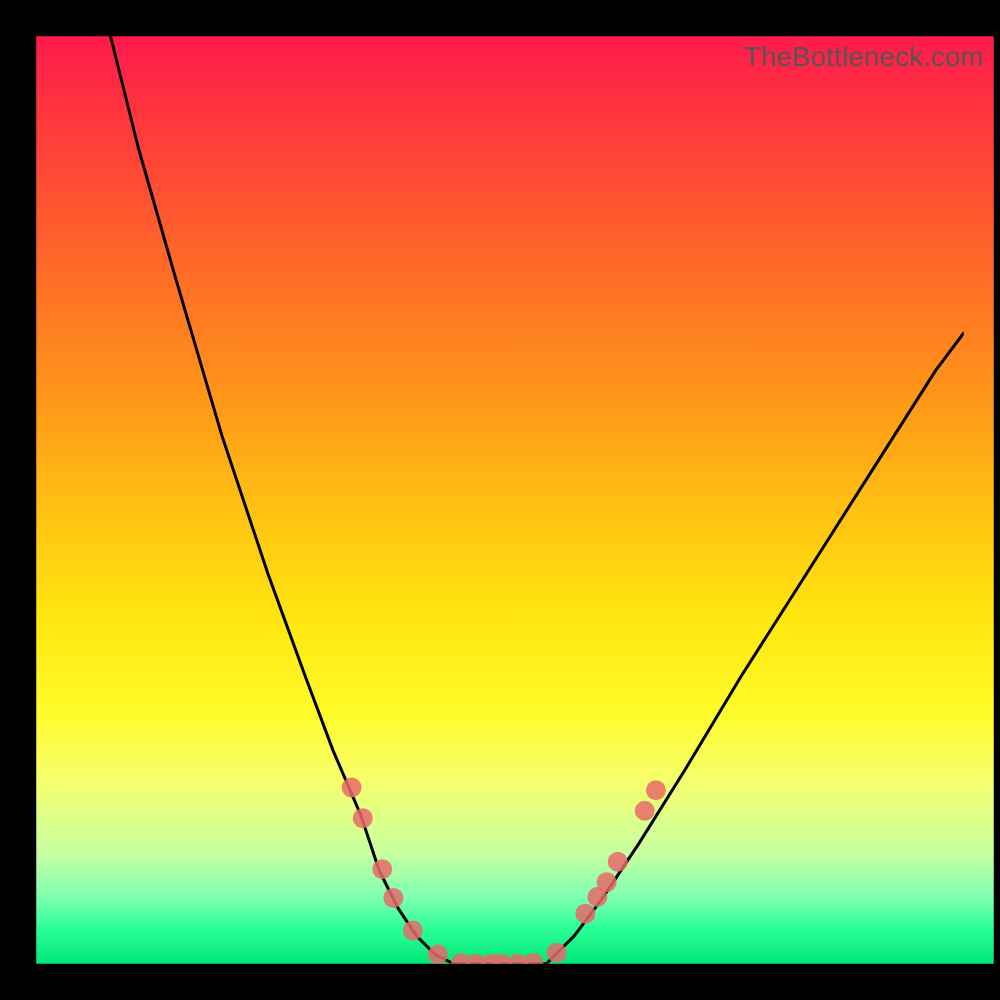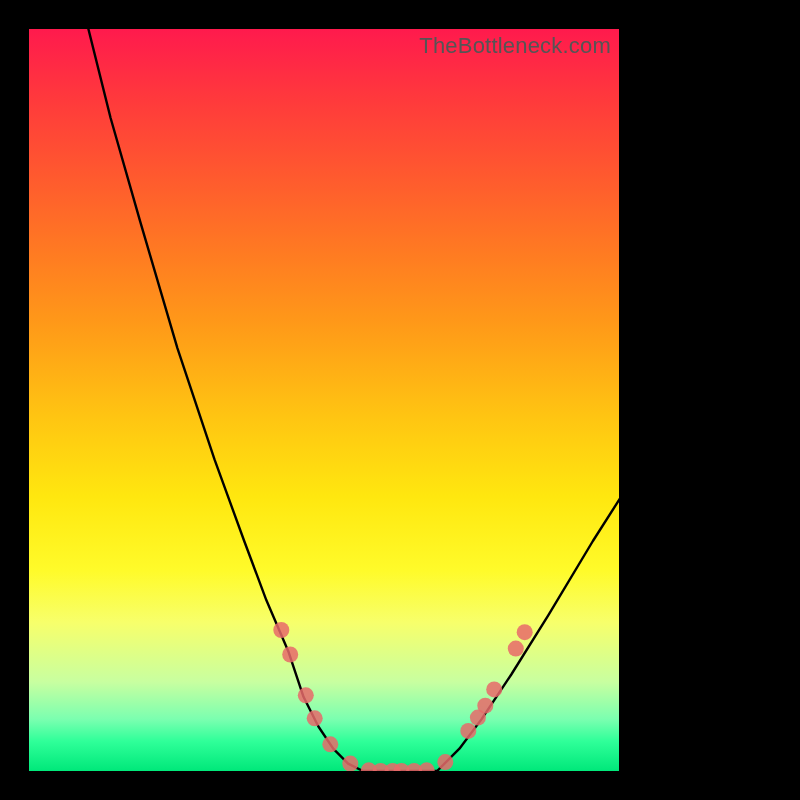--- a/index.html
+++ b/index.html
@@ -16,36 +16,37 @@
     top: 0;
     left: 0;
     width: 800px;
     height: 800px;
     background: #000;
   }
   .plot-area {
     position: absolute;
     top: 29px;
     left: 29px;
-    width: 590px;
+    width: 742px;
     height: 742px;
     background: linear-gradient(to bottom,
       #ff1a4d 0%,
       #ff3b3b 10%,
       #ff5a2e 20%,
       #ff7a22 30%,
       #ff9a18 40%,
       #ffc412 52%,
       #ffe70f 63%,
       #fffb2a 73%,
       #f7ff6b 80%,
       #c8ffa0 88%,
       #7bffb0 93%,
       #2fff99 96%,
       #00e87a 100%);
+    padding-left: 24px;
   }
   .watermark {
     position: absolute;
     top: 4px;
     right: 8px;
     color: #555;
     font-size: 22px;
     font-weight: 500;
     letter-spacing: 0.2px;
   }

